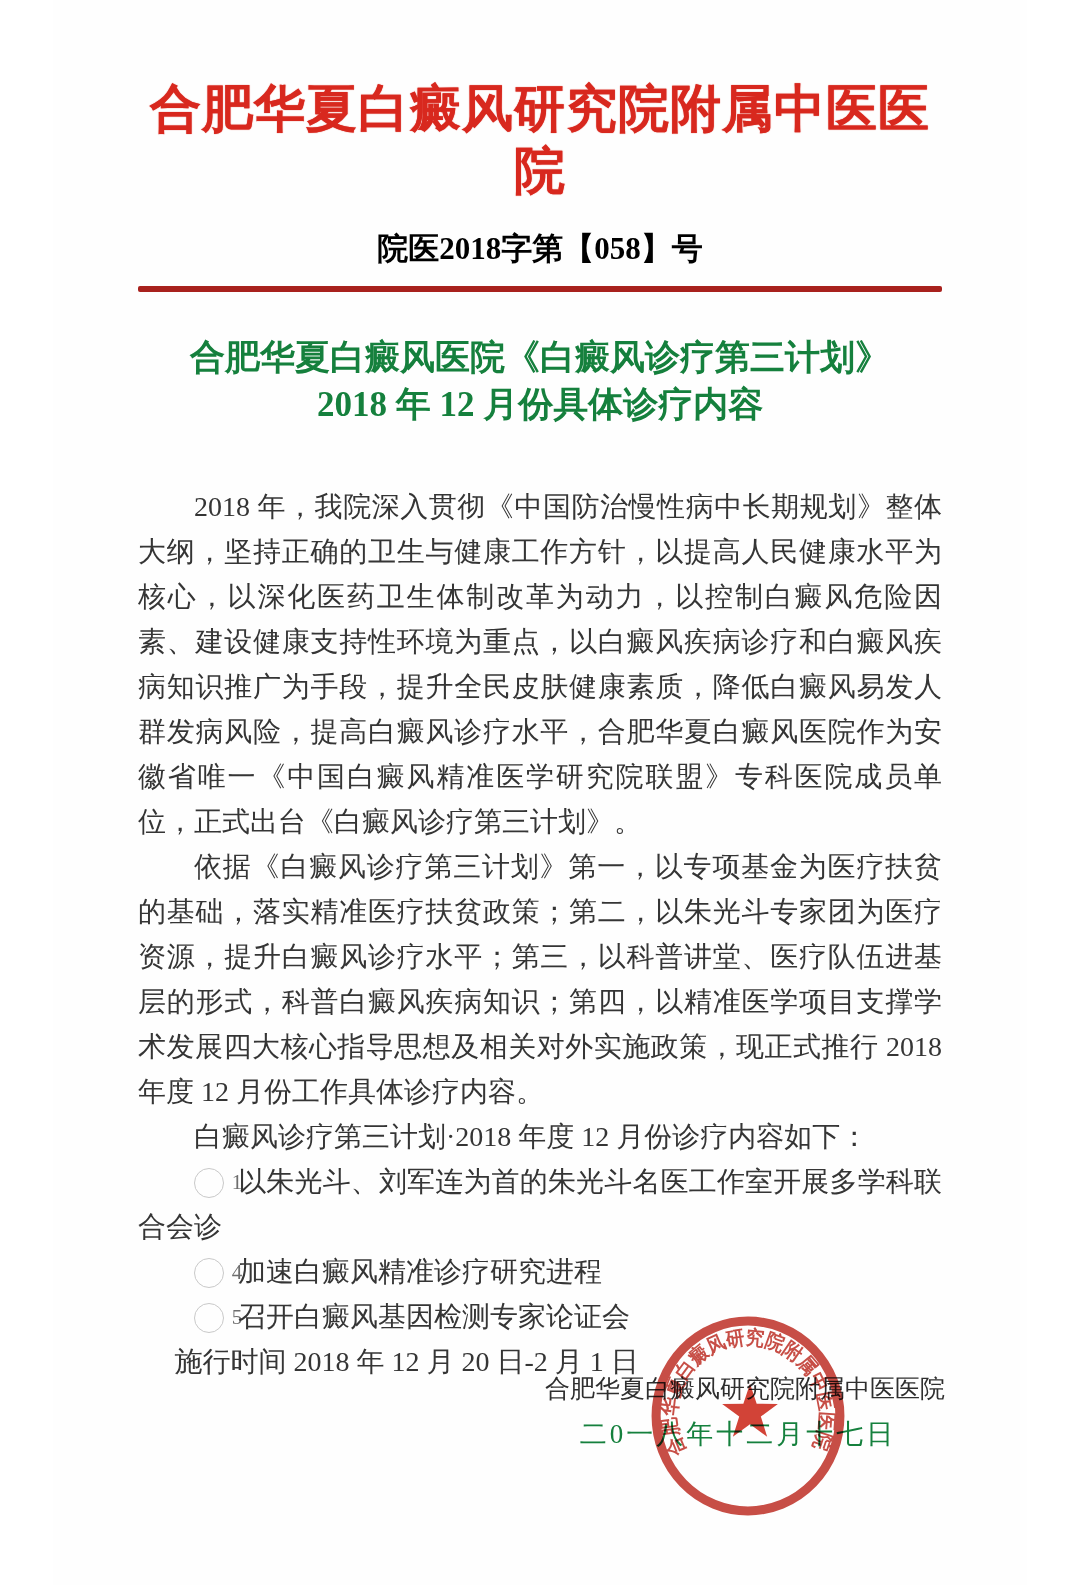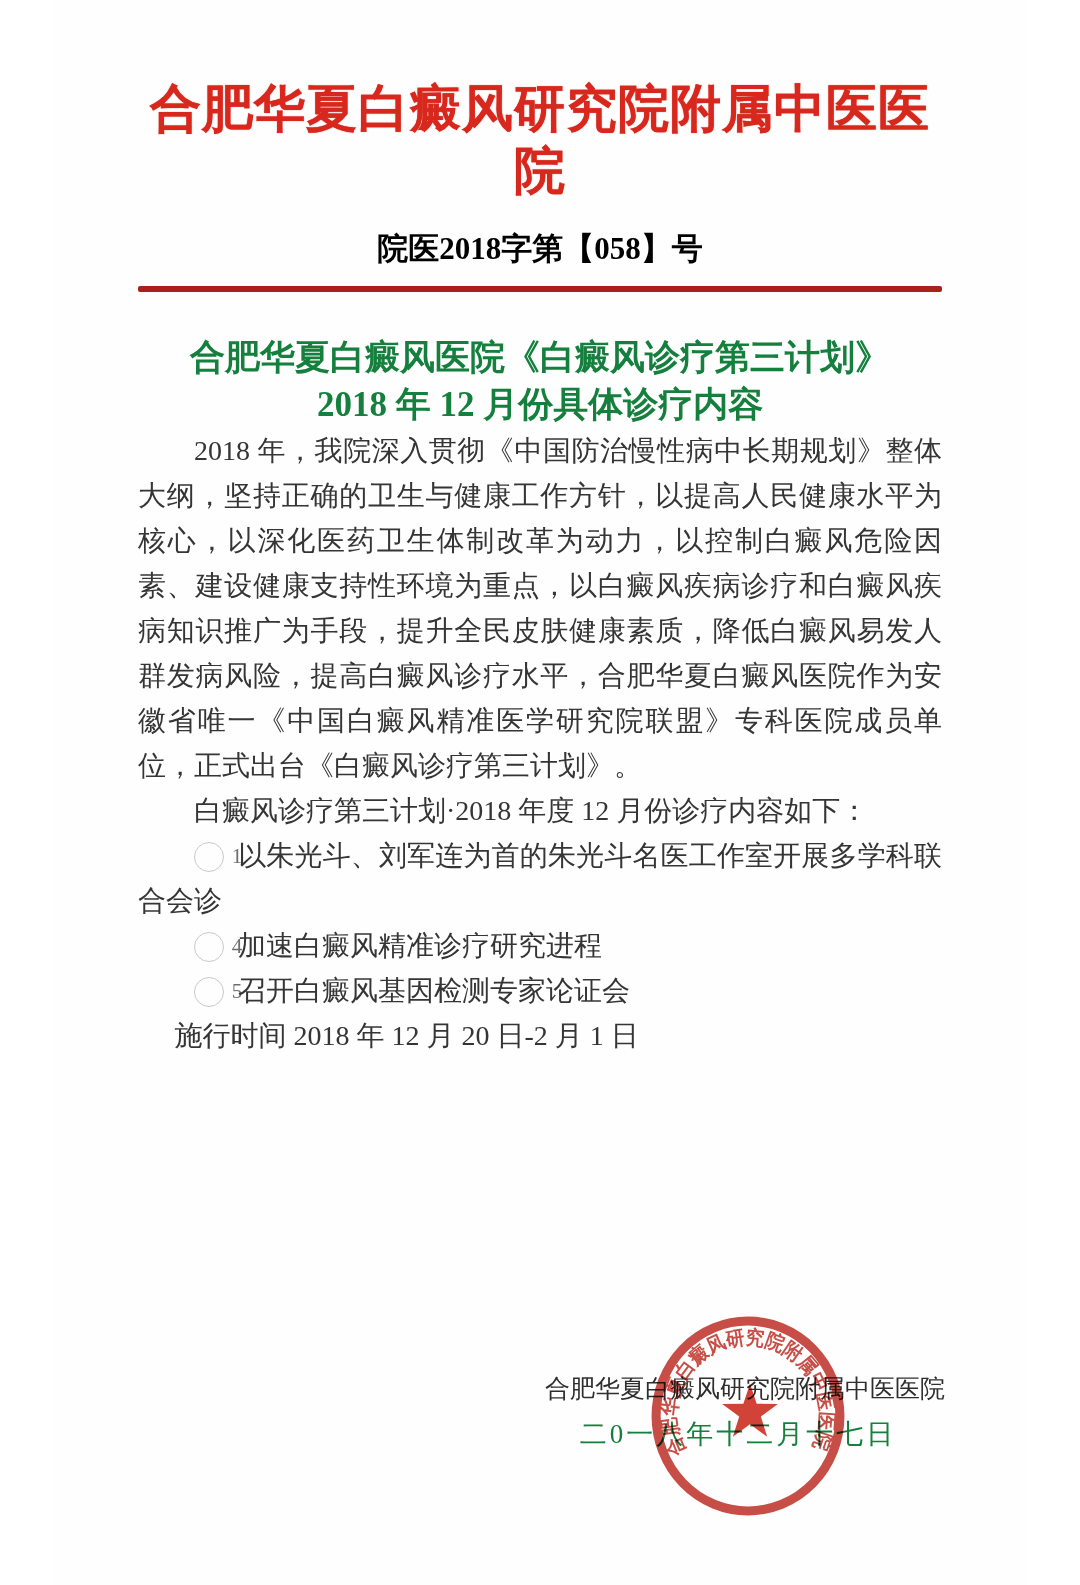--- a/index.html
+++ b/index.html
@@ -43,20 +43,21 @@
   .title-line {
     text-align: center;
     font-weight: 700;
     font-size: 35px;
     color: #15803d;
   }
   .title-line.first { margin-top: 42px; }
   .title-line.second { }
 
   .body-text {
+    margin-top: 56px;
     font-size: 28px;
     line-height: 45px;
     text-align: justify;
     color: #353535;
     font-family: Liberation Serif, serif;
   }
   .body-text p { text-indent: 2em; }
   .body-text p.schedule { text-indent: 1.3em; }
 
   .list-item .num {
@@ -110,20 +111,21 @@
   <div class="content">
     <div class="letterhead">合肥华夏白癜风研究院附属中医医院</div>
     <div class="docno">院医2018字第【058】号</div>
     <div class="rule"></div>
 
     <div class="title-line first">合肥华夏白癜风医院《白癜风诊疗第三计划》</div>
     <div class="title-line second">2018 年 12 月份具体诊疗内容</div>
 
     <div class="body-text">
       <p>2018 年，我院深入贯彻《中国防治慢性病中长期规划》整体大纲，坚持正确的卫生与健康工作方针，以提高人民健康水平为核心，以深化医药卫生体制改革为动力，以控制白癜风危险因素、建设健康支持性环境为重点，以白癜风疾病诊疗和白癜风疾病知识推广为手段，提升全民皮肤健康素质，降低白癜风易发人群发病风险，提高白癜风诊疗水平，合肥华夏白癜风医院作为安徽省唯一《中国白癜风精准医学研究院联盟》专科医院成员单位，正式出台《白癜风诊疗第三计划》。</p>
+      <p>依据《白癜风诊疗第三计划》第一，以专项基金为医疗扶贫的基础，落实精准医疗扶贫政策；第二，以朱光斗专家团为医疗资源，提升白癜风诊疗水平；第三，以科普讲堂、医疗队伍进基层的形式，科普白癜风疾病知识；第四，以精准医学项目支撑学术发展四大核心指导思想及相关对外实施政策，现正式推行 2018 年度 12 月份工作具体诊疗内容。</p>
       <p>白癜风诊疗第三计划·2018 年度 12 月份诊疗内容如下：</p>
 
       <p class="list-item"><span class="num">1</span><span>以朱光斗、刘军连为首的朱光斗名医工作室开展多学科联合会诊</span></p>
       <p class="list-item"><span class="num">4</span><span>加速白癜风精准诊疗研究进程</span></p>
       <p class="list-item"><span class="num">5</span><span>召开白癜风基因检测专家论证会</span></p>
 
       <p class="schedule">施行时间 2018 年 12 月 20 日-2 月 1 日</p>
     </div>
   </div>
 

